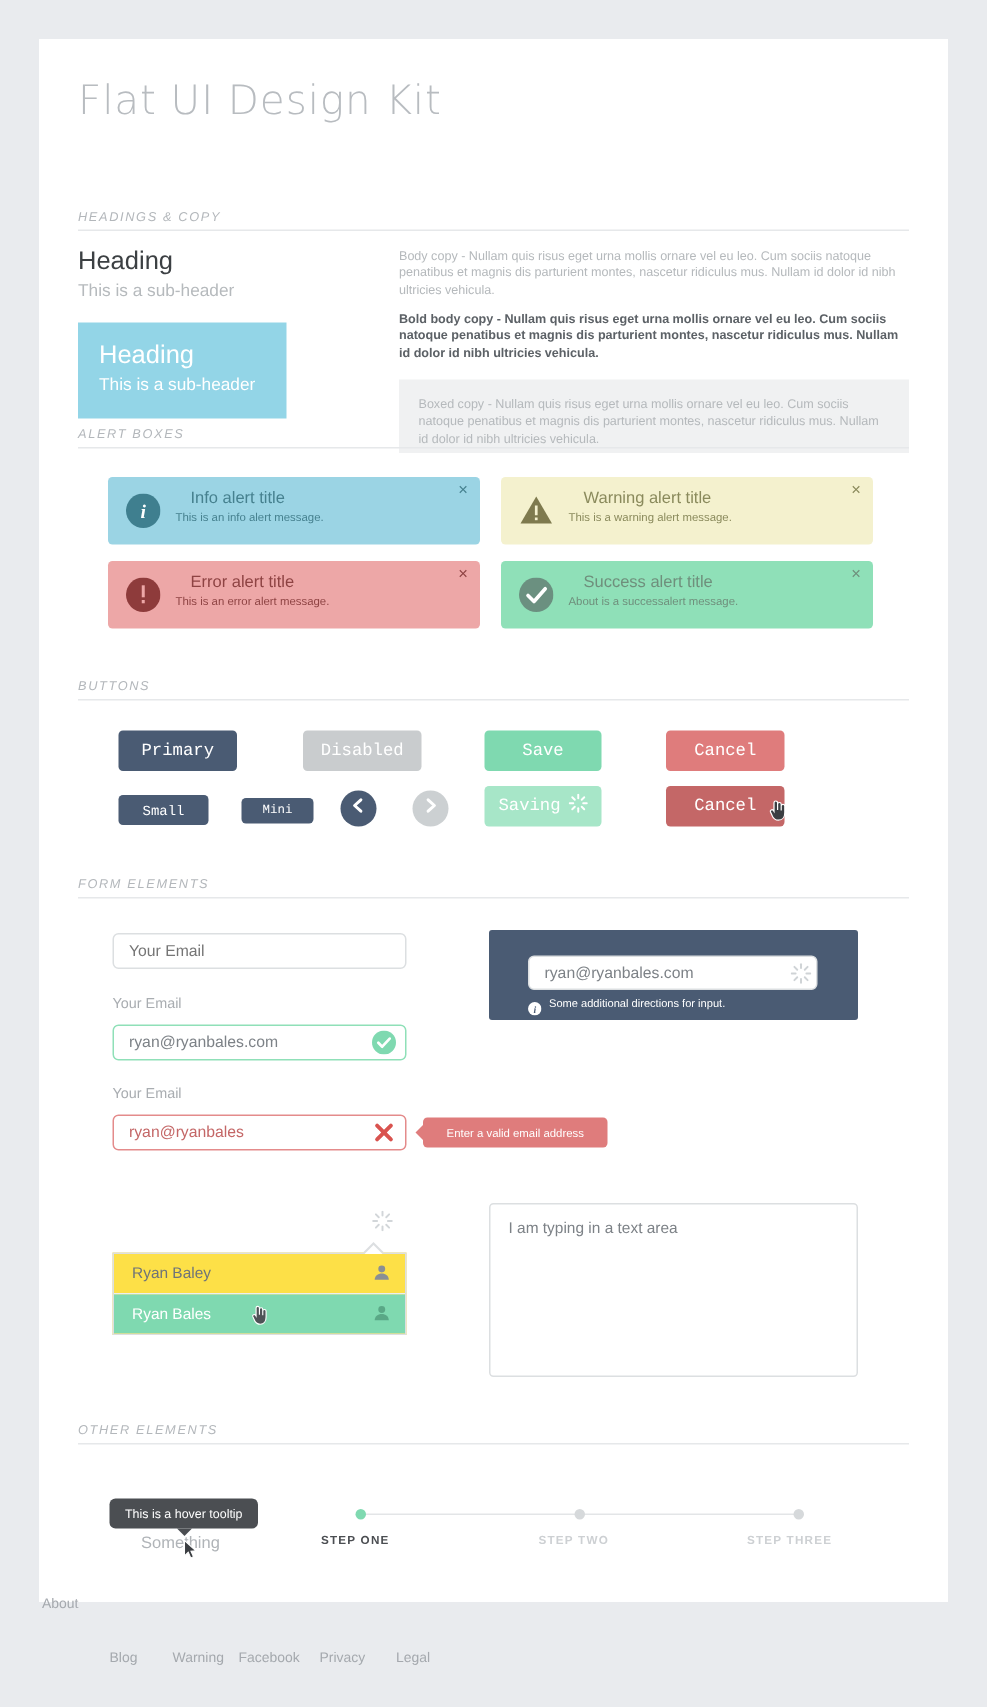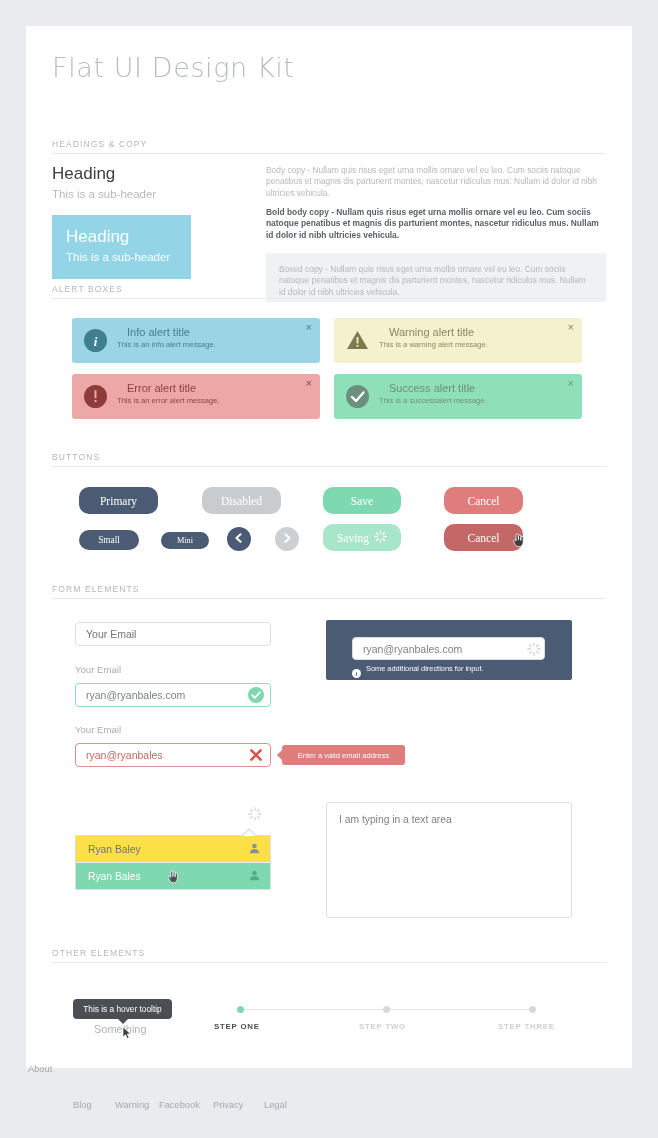--- a/index.html
+++ b/index.html
@@ -36,20 +36,21 @@
     font-family: "DejaVu Sans", sans-serif;
   }
 
   
   .section-label {
     position: absolute;
     font-size: 8.5px;
     letter-spacing: 1.1px;
     color: #b3b7bb;
     font-family: "Liberation Sans", sans-serif;
+    font-style: italic;
   }
   .section-rule {
     position: absolute;
     height: 1px;
     background: #e6e8ea;
     left: 26px;
     width: 554px;
   }
 
   
@@ -145,26 +146,26 @@
   .alert-warn .al-title, .alert-warn .al-msg, .alert-warn .al-close { color: #8a8a5c; }
   .alert-error  { background: #eda7a7; }
   .alert-error .al-title, .alert-error .al-msg, .alert-error .al-close { color: #8e4343; }
   .alert-success{ background: #8fe0b8; }
   .alert-success .al-title, .alert-success .al-msg, .alert-success .al-close { color: #6f8f7c; }
 
   
   .btn {
     position: absolute;
     box-sizing: border-box;
-    border-radius: 10px;
+    border-radius: 3px;
     border: none;
     display: flex;
     align-items: center;
     justify-content: center;
-    font-family: Liberation Serif, serif;
+    font-family: Liberation Mono, monospace;
     color: #ffffff;
     cursor: pointer;
     padding: 0;
   }
   .btn-primary  { background: #4a5b73; }
   .btn-disabled { background: #c9ccce; color: #ffffff; }
   .btn-save     { background: #7fd9b0; }
   .btn-saving   { background: #a7e6c8; }
   .btn-cancel   { background: #df7c7c; }
   .btn-cancel-active { background: #c46767; }
@@ -420,21 +421,21 @@
   </div>
 
   <div class="alert alert-success" style="left:308px; top:348px;">
     <span class="al-icon">
       <svg width="23" height="23" viewBox="0 0 23 23">
           <circle cx="11.5" cy="11.5" r="11.5" fill="#6b9080"></circle>
           <path d="M6 12 L10 16 L17.5 7.5" stroke="#ffffff" stroke-width="2.4" fill="none" stroke-linecap="round" stroke-linejoin="round"></path>
         </svg>
     </span>
     <div class="al-title">Success alert title</div>
-    <div class="al-msg">This is a successalert message.</div>
+    <div class="al-msg">About is a successalert message.</div>
     <div class="al-close">×</div>
   </div>
 
   <div class="section-label" style="left:26px; top:426px;">BUTTONS</div>
   <div class="section-rule" style="top:440px;"></div>
 
   <button class="btn btn-primary" style="left:53px; top:461px; width:79px; height:27px; font-size:11.5px;">Primary</button>
   <button class="btn btn-disabled" style="left:176px; top:461px; width:79px; height:27px; font-size:11.5px;">Disabled</button>
   <button class="btn btn-save" style="left:297px; top:461px; width:78px; height:27px; font-size:11.5px;">Save</button>
   <button class="btn btn-cancel" style="left:418px; top:461px; width:79px; height:27px; font-size:11.5px;">Cancel</button>

